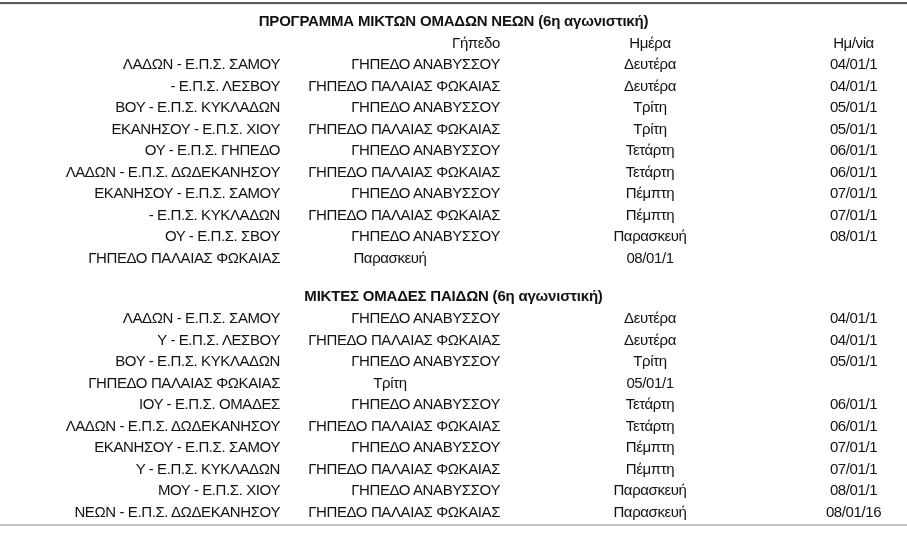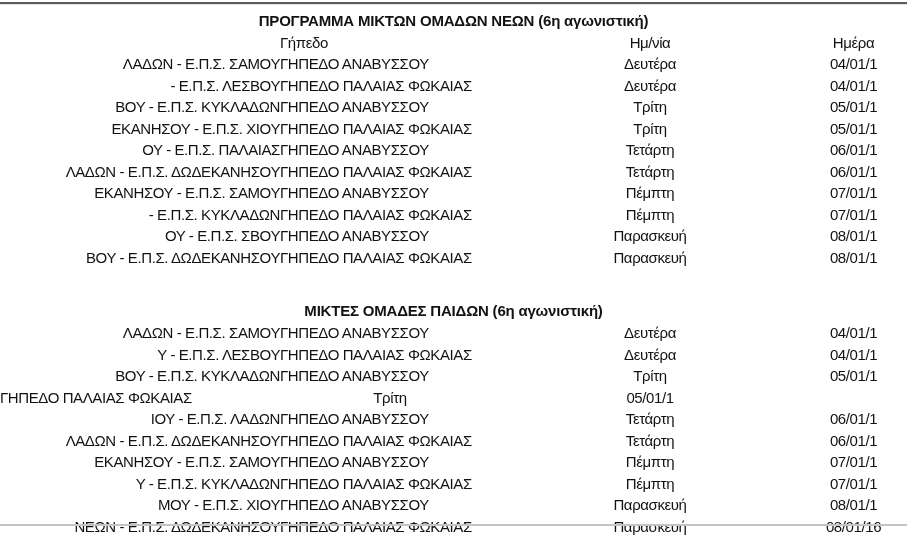--- a/index.html
+++ b/index.html
@@ -35,39 +35,39 @@
   }
   .row.header { height: 21px; }
 
   .c {
     font-size: 15px;
     letter-spacing: -0.4px;
     white-space: nowrap;
     line-height: 21px;
   }
   .c.match { text-align: right; overflow: visible; }
-  .c.venue { text-align: left; }
+  .c.venue { text-align: right; }
   .c.day   { text-align: center; }
   .c.date  { text-align: center; }
   .c.hdr   { font-weight: normal; }
 </style>
 </head>
 <body>
 
 <div class="page">
   <div class="rule rule-top"></div>
 
   <section class="tbl" style="top:10px">
     <div class="title">ΠΡΟΓΡΑΜΜΑ ΜΙΚΤΩΝ ΟΜΑΔΩΝ ΝΕΩΝ (6η αγωνιστική)</div>
 
     <div class="row header">
       <div class="c match"></div>
       <div class="c venue hdr">Γήπεδο</div>
+      <div class="c day hdr">Ημέρα</div>
       <div class="c date hdr">Ημ/νία</div>
-      <div class="c day hdr">Ημέρα</div>
     </div>
 
     <div class="row">
       <div class="c match">ΛΑΔΩΝ - Ε.Π.Σ. ΣΑΜΟΥ</div>
       <div class="c venue">ΓΗΠΕΔΟ ΑΝΑΒΥΣΣΟΥ</div>
       <div class="c day">Δευτέρα</div>
       <div class="c date">04/01/1</div>
     </div>
     <div class="row">
       <div class="c match">- Ε.Π.Σ. ΛΕΣΒΟΥ</div>
@@ -81,21 +81,21 @@
       <div class="c day">Τρίτη</div>
       <div class="c date">05/01/1</div>
     </div>
     <div class="row">
       <div class="c match">ΕΚΑΝΗΣΟΥ - Ε.Π.Σ. ΧΙΟΥ</div>
       <div class="c venue">ΓΗΠΕΔΟ ΠΑΛΑΙΑΣ ΦΩΚΑΙΑΣ</div>
       <div class="c day">Τρίτη</div>
       <div class="c date">05/01/1</div>
     </div>
     <div class="row">
-      <div class="c match">ΟΥ - Ε.Π.Σ. ΠΑΛΑΙΑΣ</div>
+      <div class="c match">ΟΥ - Ε.Π.Σ. ΓΗΠΕΔΟ</div>
       <div class="c venue">ΓΗΠΕΔΟ ΑΝΑΒΥΣΣΟΥ</div>
       <div class="c day">Τετάρτη</div>
       <div class="c date">06/01/1</div>
     </div>
     <div class="row">
       <div class="c match">ΛΑΔΩΝ - Ε.Π.Σ. ΔΩΔΕΚΑΝΗΣΟΥ</div>
       <div class="c venue">ΓΗΠΕΔΟ ΠΑΛΑΙΑΣ ΦΩΚΑΙΑΣ</div>
       <div class="c day">Τετάρτη</div>
       <div class="c date">06/01/1</div>
     </div>
@@ -111,28 +111,27 @@
       <div class="c day">Πέμπτη</div>
       <div class="c date">07/01/1</div>
     </div>
     <div class="row">
       <div class="c match">ΟΥ - Ε.Π.Σ. ΣΒΟΥ</div>
       <div class="c venue">ΓΗΠΕΔΟ ΑΝΑΒΥΣΣΟΥ</div>
       <div class="c day">Παρασκευή</div>
       <div class="c date">08/01/1</div>
     </div>
     <div class="row">
-      <div class="c match">ΒΟΥ - Ε.Π.Σ. ΔΩΔΕΚΑΝΗΣΟΥ</div>
       <div class="c venue">ΓΗΠΕΔΟ ΠΑΛΑΙΑΣ ΦΩΚΑΙΑΣ</div>
       <div class="c day">Παρασκευή</div>
       <div class="c date">08/01/1</div>
     </div>
   </section>
 
-  <section class="tbl" style="top:300px">
+  <section class="tbl" style="top:285px">
     <div class="title">ΜΙΚΤΕΣ ΟΜΑΔΕΣ ΠΑΙΔΩΝ (6η αγωνιστική)</div>
 
     <div class="row">
       <div class="c match">ΛΑΔΩΝ - Ε.Π.Σ. ΣΑΜΟΥ</div>
       <div class="c venue">ΓΗΠΕΔΟ ΑΝΑΒΥΣΣΟΥ</div>
       <div class="c day">Δευτέρα</div>
       <div class="c date">04/01/1</div>
     </div>
     <div class="row">
       <div class="c match">Υ - Ε.Π.Σ. ΛΕΣΒΟΥ</div>
@@ -145,21 +144,21 @@
       <div class="c venue">ΓΗΠΕΔΟ ΑΝΑΒΥΣΣΟΥ</div>
       <div class="c day">Τρίτη</div>
       <div class="c date">05/01/1</div>
     </div>
     <div class="row">
       <div class="c venue">ΓΗΠΕΔΟ ΠΑΛΑΙΑΣ ΦΩΚΑΙΑΣ</div>
       <div class="c day">Τρίτη</div>
       <div class="c date">05/01/1</div>
     </div>
     <div class="row">
-      <div class="c match">ΙΟΥ - Ε.Π.Σ. ΛΑΔΩΝ</div>
+      <div class="c match">ΙΟΥ - Ε.Π.Σ. ΟΜΑΔΕΣ</div>
       <div class="c venue">ΓΗΠΕΔΟ ΑΝΑΒΥΣΣΟΥ</div>
       <div class="c day">Τετάρτη</div>
       <div class="c date">06/01/1</div>
     </div>
     <div class="row">
       <div class="c match">ΛΑΔΩΝ - Ε.Π.Σ. ΔΩΔΕΚΑΝΗΣΟΥ</div>
       <div class="c venue">ΓΗΠΕΔΟ ΠΑΛΑΙΑΣ ΦΩΚΑΙΑΣ</div>
       <div class="c day">Τετάρτη</div>
       <div class="c date">06/01/1</div>
     </div>

